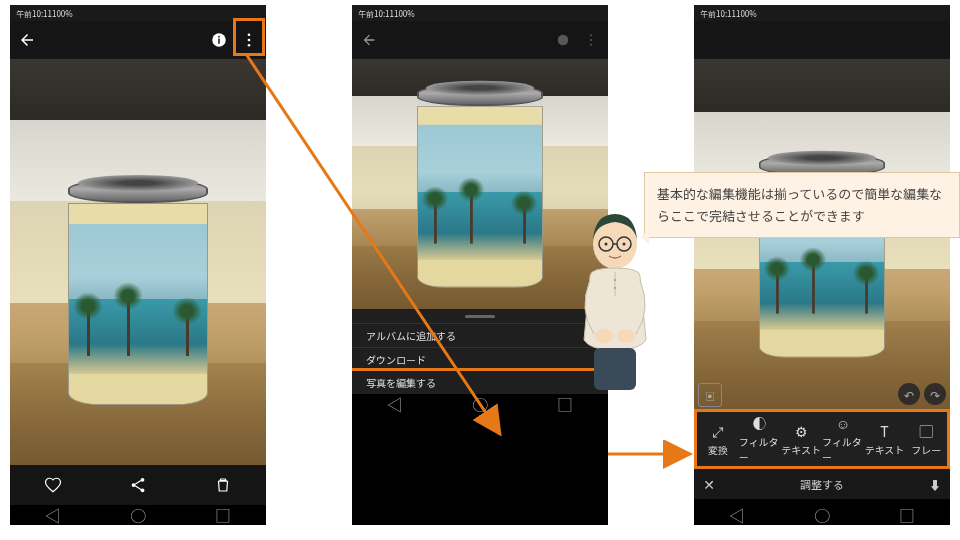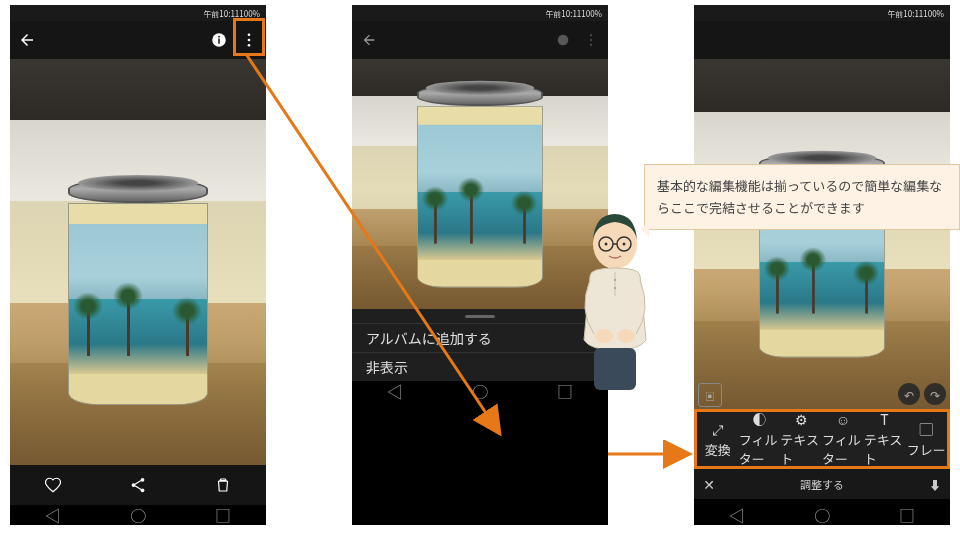--- a/index.html
+++ b/index.html
@@ -1,19 +1,19 @@
 <!DOCTYPE html>
 <html><head>
 <meta charset="utf-8">
 <style>
 html,body{margin:0;padding:0;width:960px;height:540px;background:#fff;font-family:-apple-system,'Hiragino Sans','Noto Sans JP',sans-serif;overflow:hidden}
 .canvas{position:relative;width:960px;height:540px}
 .phone{position:absolute;width:256px;height:520px;background:#000;overflow:hidden;top:5px}
 .p1{left:10px}.p2{left:352px}.p3{left:694px}
-.status{height:16px;background:#1a1a1a;display:flex;justify-content:flex-end;align-items:center;padding:0 6px;color:#ddd;font-size:8px}
+.status{height:16px;background:#1a1a1a;display:flex;justify-content:flex-start;align-items:center;padding:0 6px;color:#ddd;font-size:8px}
 .topbar{height:38px;background:#151515;display:flex;align-items:center;padding:0 8px;justify-content:space-between}
 .photo{position:relative;background:linear-gradient(180deg,#3a3632 0%,#2d2a26 15%,#d8d5ce 15%,#ebe8e0 35%,#dcd4b2 35%,#e8e0bc 60%,#c9a876 60%,#b89860 75%,#a88850 75%,#8a6d3f 100%);overflow:hidden}
 .p1 .photo{height:406px}.p2 .photo{height:250px}.p3 .photo{height:350px}
 
 .tumbler{position:absolute;left:50%;transform:translateX(-50%);bottom:60px;width:140px}
 .lid{height:20px;background:linear-gradient(180deg,#888 0%,#aaa 40%,#666 100%);border-radius:60px/10px;border:2px solid #555}
 .lidtop{position:absolute;top:-4px;left:10px;right:10px;height:16px;background:radial-gradient(ellipse at center,#444 20%,#888 60%,#ccc 100%);border-radius:50%}
 .cup{height:200px;background:linear-gradient(180deg,#e8dca8 0%,#e4d8a0 100%);border-radius:0 0 30px 30px/0 0 12px 12px;border:1px solid #998;position:relative;overflow:hidden}
 .scene{position:absolute;inset:20px 0 30px 0;background:linear-gradient(180deg,#9cc8d4 0%,#a8d0da 35%,#8ab8c4 50%,#3a9aa8 50%,#2a7888 80%,#d8c890 100%)}
 .palm{position:absolute;width:3px;height:50px;background:#4a3828;bottom:18px}
@@ -23,44 +23,44 @@
 .p3 .tumbler{bottom:40px}
 
 .table{position:absolute;bottom:0;left:0;right:0;height:120px;background:linear-gradient(180deg,rgba(0,0,0,0)0%,rgba(90,60,30,0.4)100%)}
 
 .actbar{height:40px;background:#151515;display:flex;justify-content:space-around;align-items:center;color:#fff}
 .nav{height:20px;background:#000;display:flex;justify-content:space-around;align-items:center;color:#999}
 
 .sheet{background:#1f1f1f;color:#e0e0e0}
 .handle{height:14px;display:flex;justify-content:center;align-items:center}
 .handle::after{content:'';width:30px;height:3px;background:#666;border-radius:2px}
-.mitem{padding:4px 14px;font-size:14px;border-top:1px solid #333}
+.mitem{padding:4px 14px;font-size:10px;border-top:1px solid #333}
 .mitem.hl{border:3px solid #e67817;margin:-3px}
 
 .edrow{position:absolute;right:4px;top:calc(16px + 38px + 350px - 26px);display:flex;gap:4px}
 .rbtn{width:22px;height:22px;background:rgba(40,40,40,0.9);border-radius:50%;display:flex;align-items:center;justify-content:center;color:#aaa;font-size:12px}
 .thumbbtn{position:absolute;left:4px;top:calc(16px + 38px + 350px - 26px);width:22px;height:22px;border:1px solid #888;border-radius:3px;display:flex;align-items:center;justify-content:center;color:#aaa;font-size:10px}
 .tools{position:absolute;top:calc(16px + 38px + 350px);left:0;right:0;height:60px;background:#202020;display:flex;border:3px solid #e67817;box-sizing:border-box}
 .tool{flex:1;display:flex;flex-direction:column;align-items:center;justify-content:center;color:#ddd;gap:2px}
 .tool svg,.tool .ticon{height:18px;width:18px;color:#ddd;font-size:14px;display:flex;align-items:center;justify-content:center}
-.tlabel{font-size:13px}
+.tlabel{font-size:10px}
 .edbar{position:absolute;top:calc(16px + 38px + 350px + 60px);left:0;right:0;height:30px;background:#181818;display:flex;align-items:center;color:#ccc}
 .edbar .x{width:30px;text-align:center;font-size:14px}
 .edbar .title{flex:1;text-align:center;font-size:11px}
 .edbar .dl{width:30px;text-align:center;font-size:12px}
 .p3 .nav{position:absolute;bottom:0;left:0;right:0}
 
 .hl1{position:absolute;border:3px solid #e67817;width:26px;height:32px;top:18px;left:233px}
 
 .arrow{position:absolute;pointer-events:none}
 .arrowhead{fill:#e67817}
 
 .char{position:absolute;left:560px;top:200px;width:110px;height:190px}
 
-.bubble{position:absolute;left:644px;top:164px;width:290px;background:#fdf2e4;border:1px solid #e0c8a0;padding:10px 12px;font-size:13px;color:#444;line-height:1.7}
+.bubble{position:absolute;left:644px;top:172px;width:290px;background:#fdf2e4;border:1px solid #e0c8a0;padding:10px 12px;font-size:13px;color:#444;line-height:1.7}
 .bubble::before{content:'';position:absolute;left:-12px;top:56px;border:8px solid transparent;border-right-color:#fdf2e4}
 .ico{display:inline-flex;width:18px;height:18px;align-items:center;justify-content:center}
 </style>
 </head>
 <body>
 
 <div class="canvas">
 
 <div class="phone p1">
   <div class="status">
@@ -168,21 +168,22 @@
               <div class="palm a"></div>
               <div class="palm b"></div>
               <div class="palm c"></div>
             </div>
           </div>
         </div>
   </div>
   <div class="sheet">
     <div class="handle"></div>
     <div class="mitem">アルバムに追加する</div>
-    <div class="mitem">非表示</div>
+    <div class="mitem">ダウンロード</div>
+    <div class="mitem hl">写真を編集する</div>
   </div>
   <div class="nav">
     <span>◁</span>
     <span>○</span>
     <span>□</span>
   </div>
 </div>
 
 <div class="phone p3">
   <div class="status">

